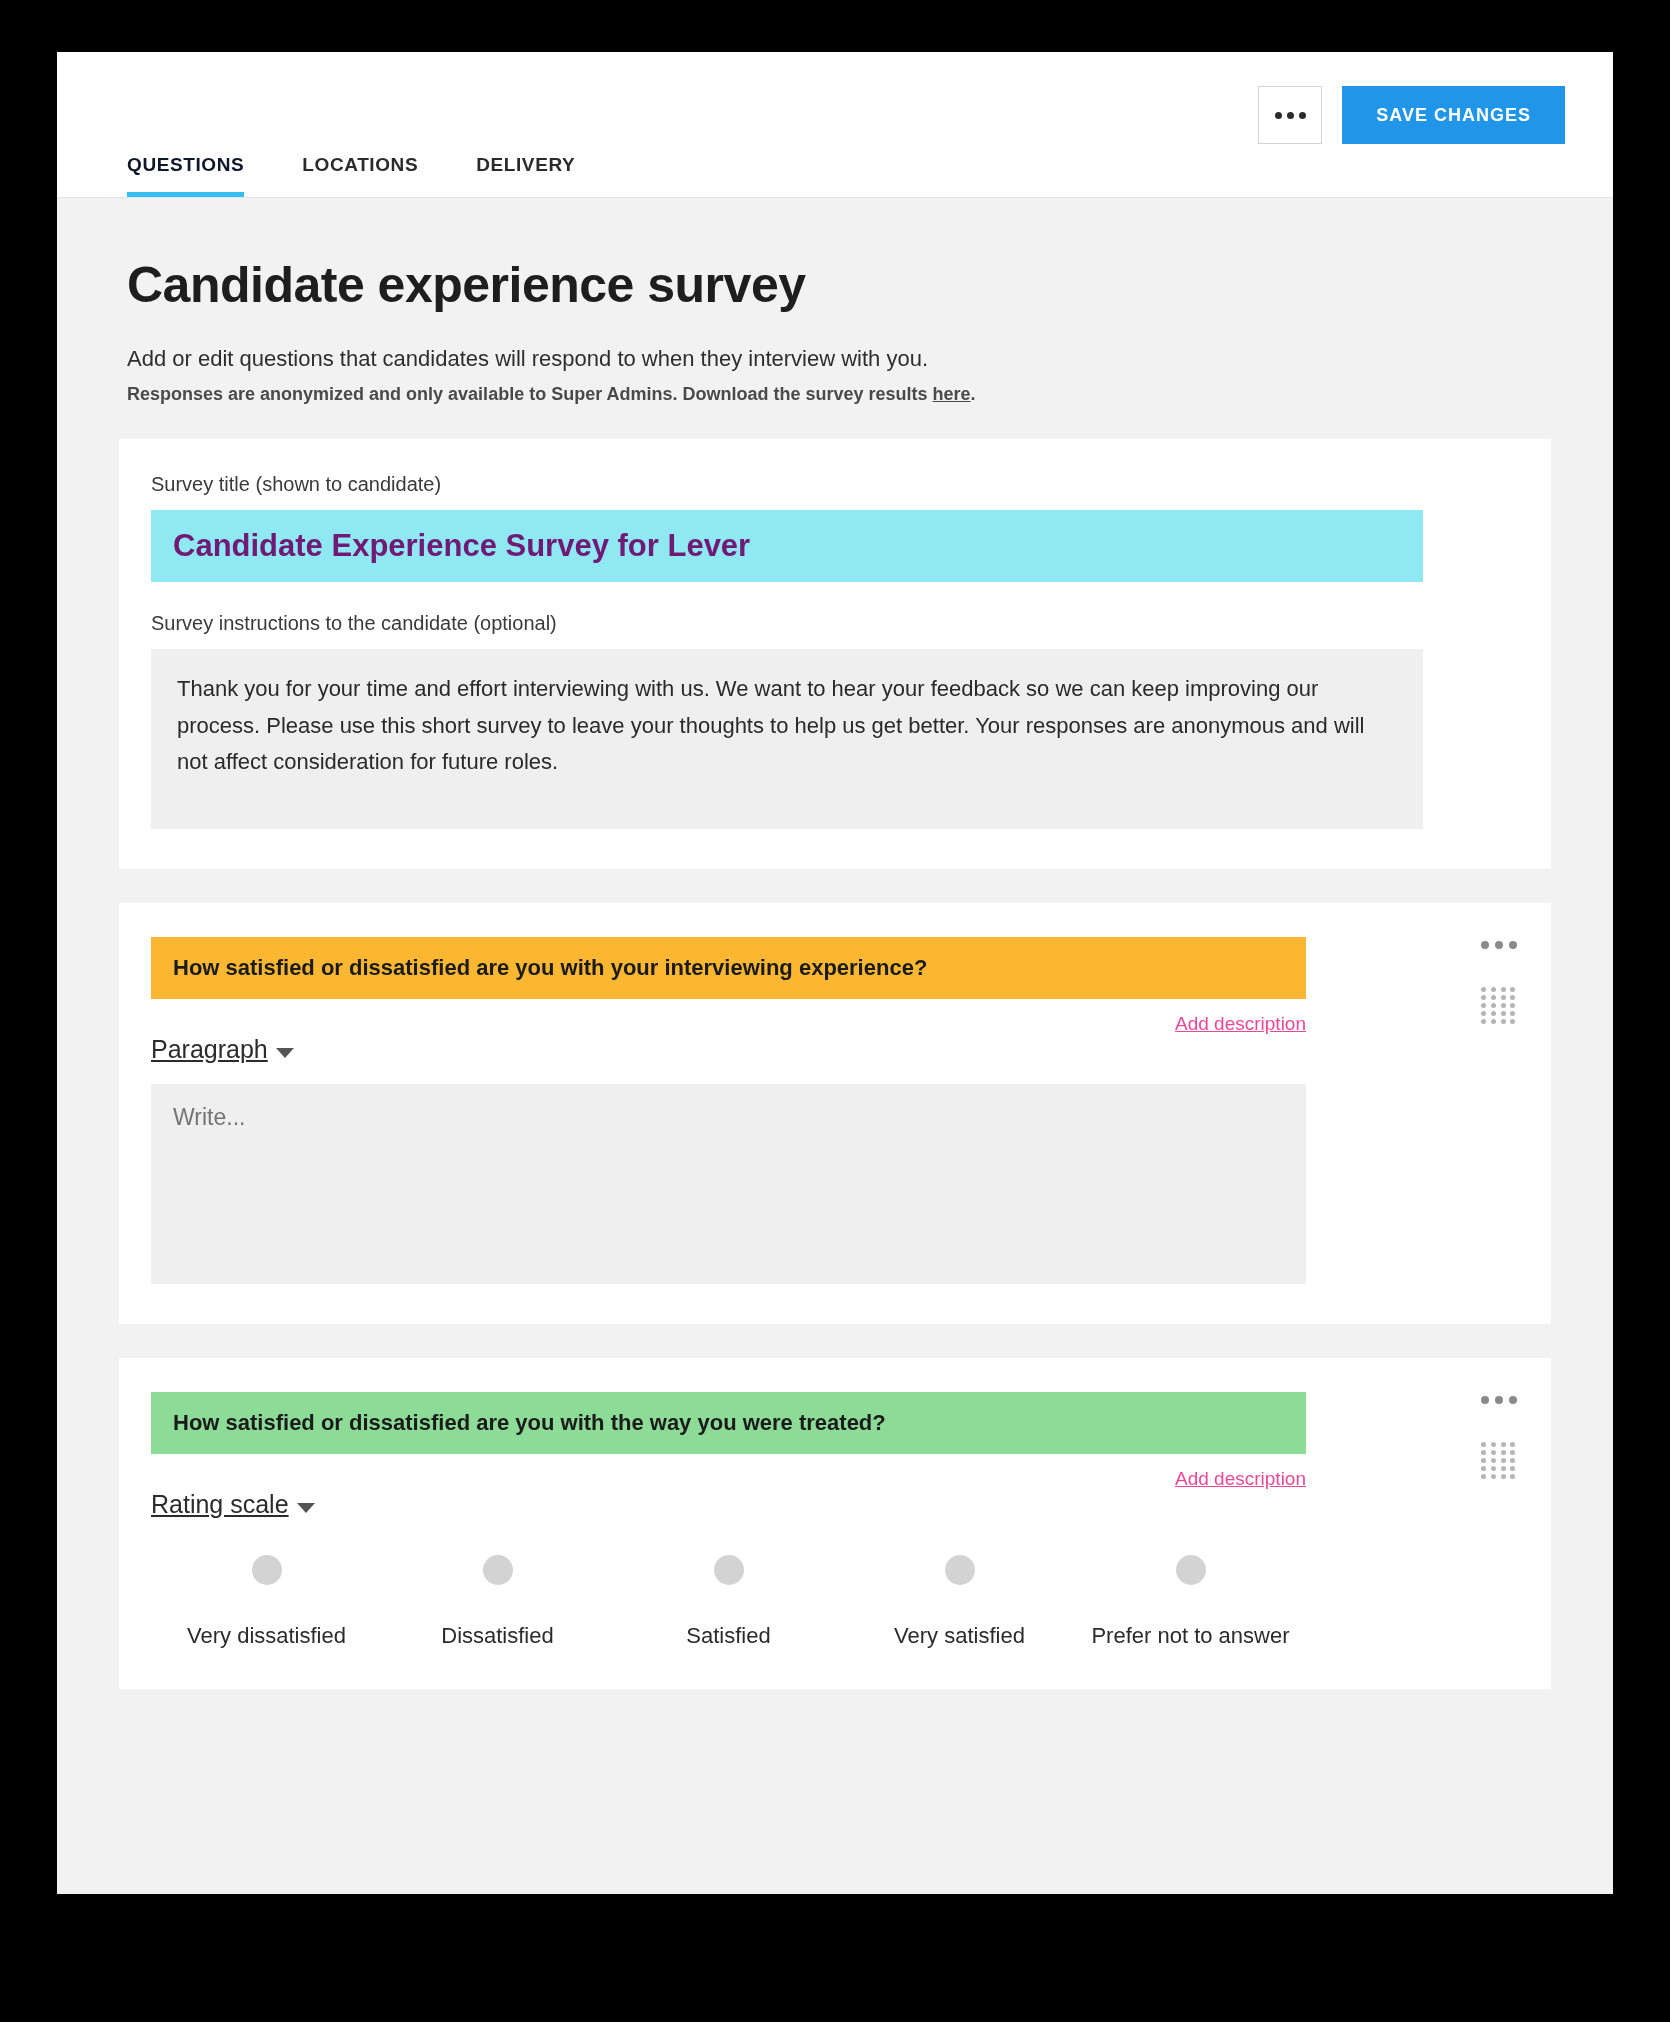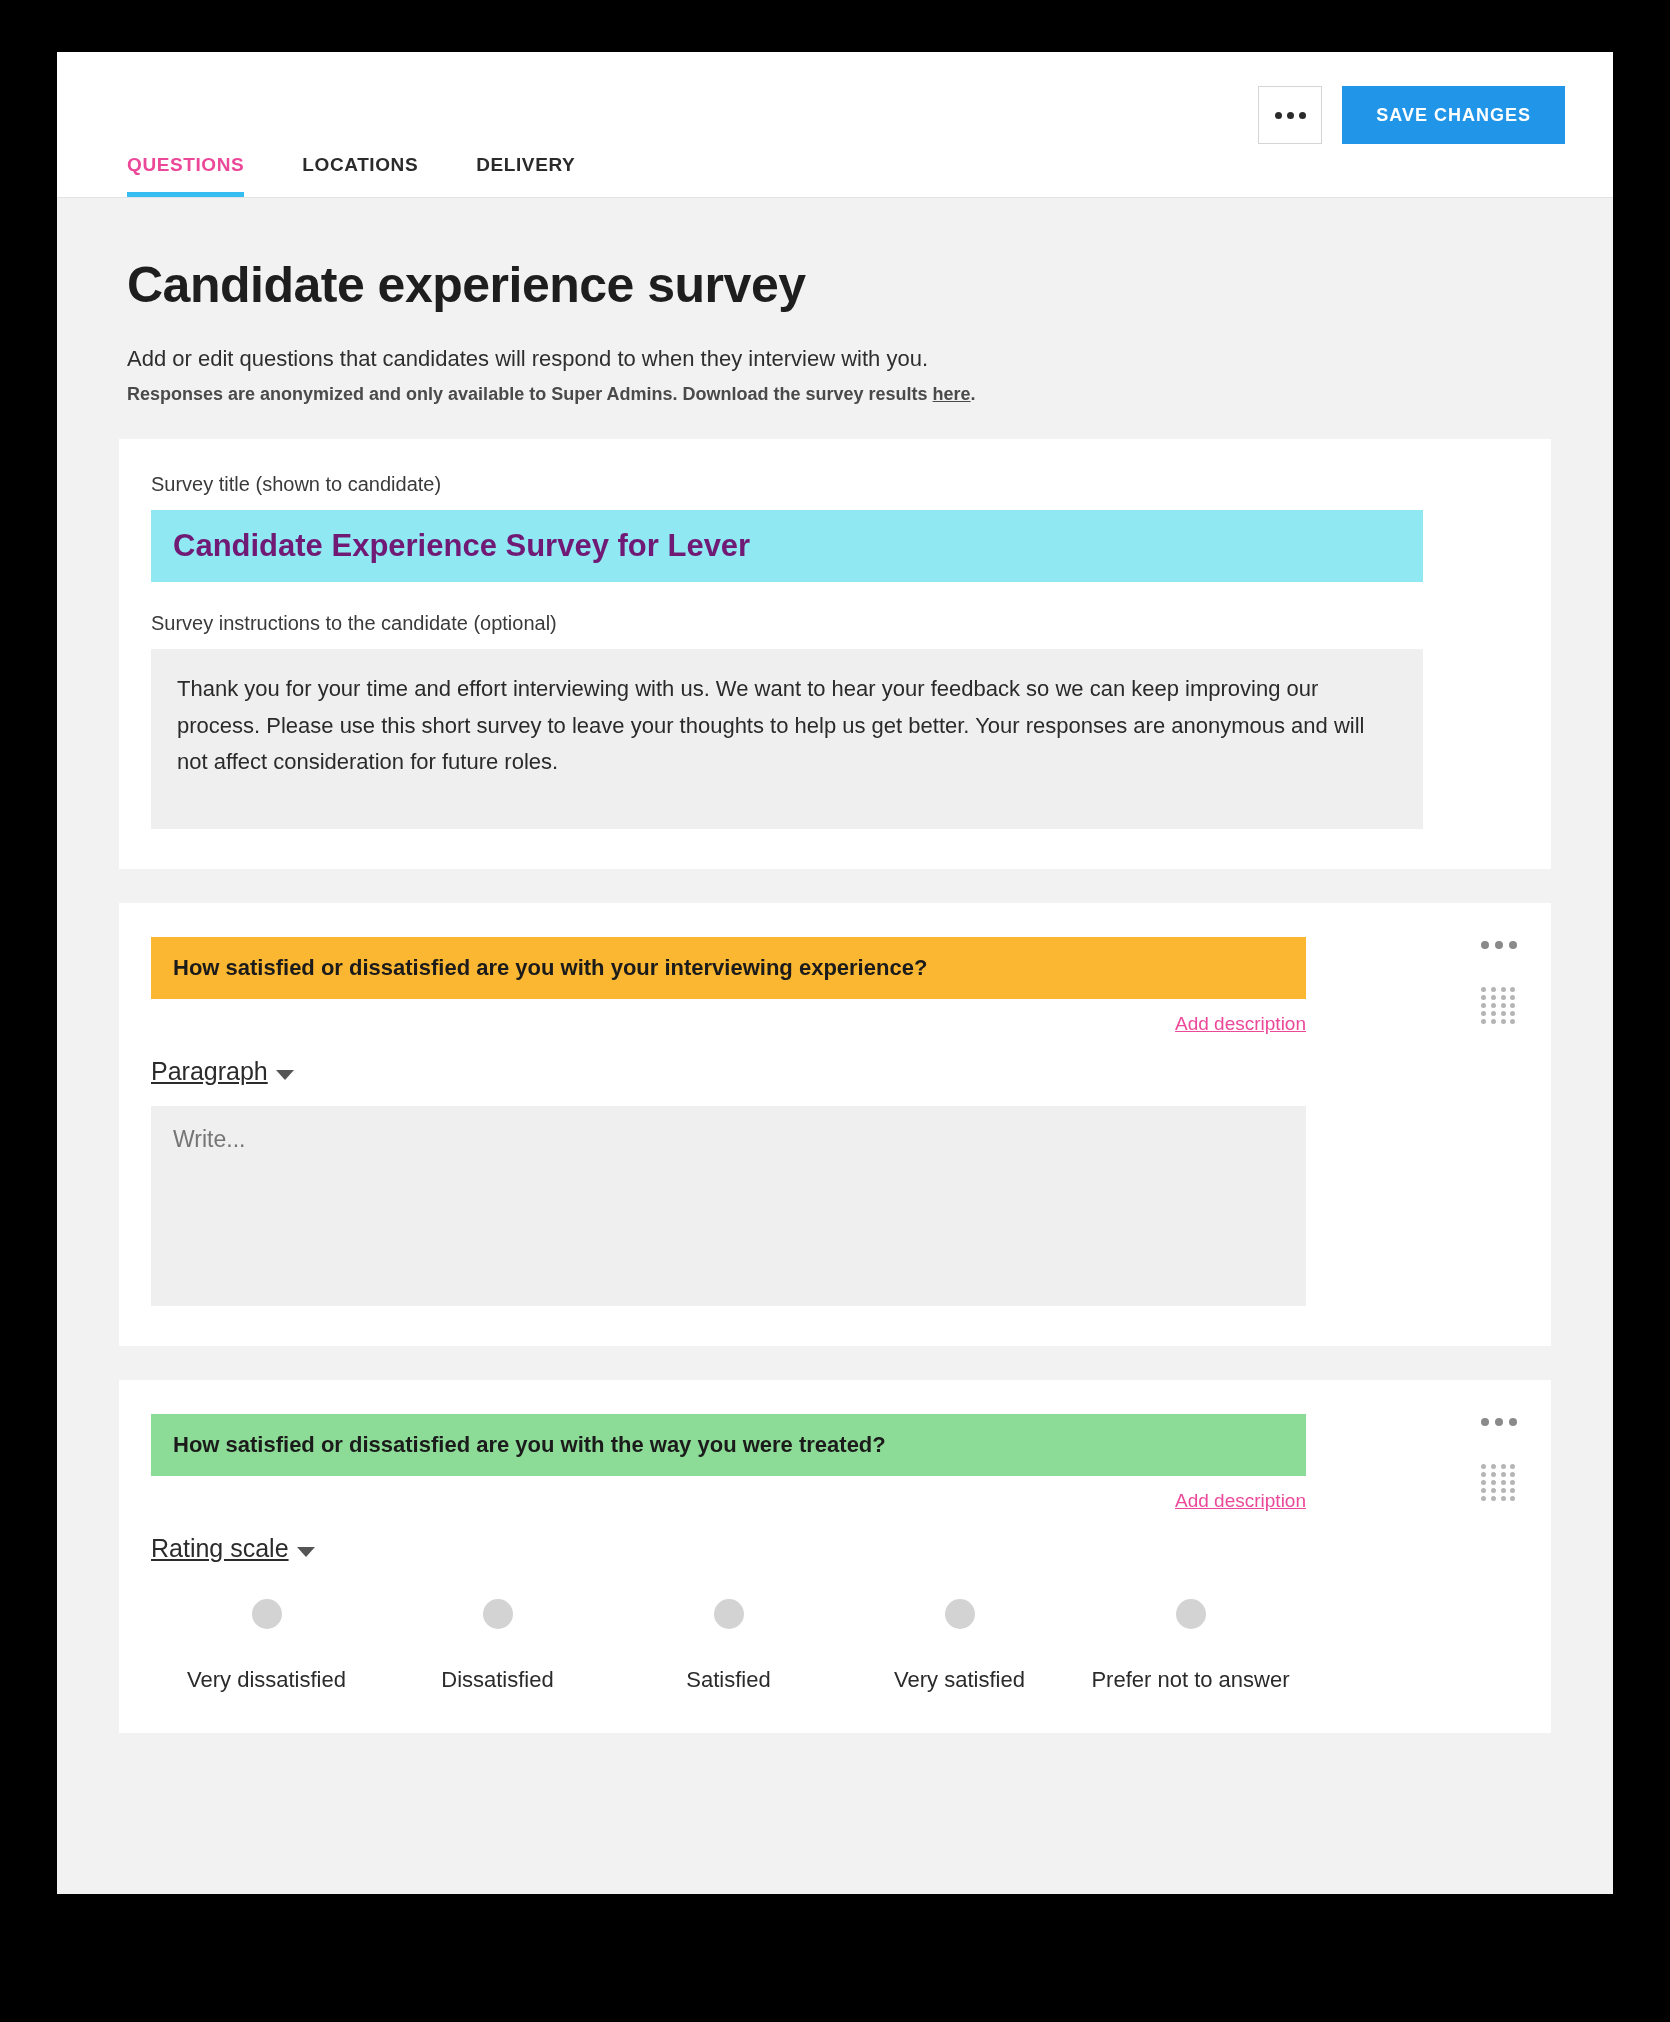--- a/index.html
+++ b/index.html
@@ -34,21 +34,21 @@
     font-size: 19px;
     font-weight: bold;
     letter-spacing: .6px;
     color: #2b2b2b;
     padding: 0 0 16px 0;
     margin-right: 58px;
     cursor: pointer;
     border-bottom: 5px solid transparent;
   }
   .tab.active {
-    color: #ec4899;
+    color: #0f172a;
     border-bottom-color: #36bdf1;
     text-align: right;
   }
   .topbar-actions {
     position: absolute;
     right: 48px; top: 34px;
     display: flex;
     align-items: center;
     gap: 20px;
   }
@@ -148,21 +148,20 @@
   .add-desc {
     text-align: right;
     width: 1155px;
     margin-top: 14px;
     font-size: 19px;
     color: #ec4899;
     text-decoration: underline;
     cursor: pointer;
   }
   .type-row {
-    margin-top: 22px;
     display: flex;
     align-items: center;
     gap: 8px;
     cursor: pointer;
     width: max-content;
   }
   .type-label {
     font-size: 25px;
     color: #2b2b2b;
     text-decoration: underline;

